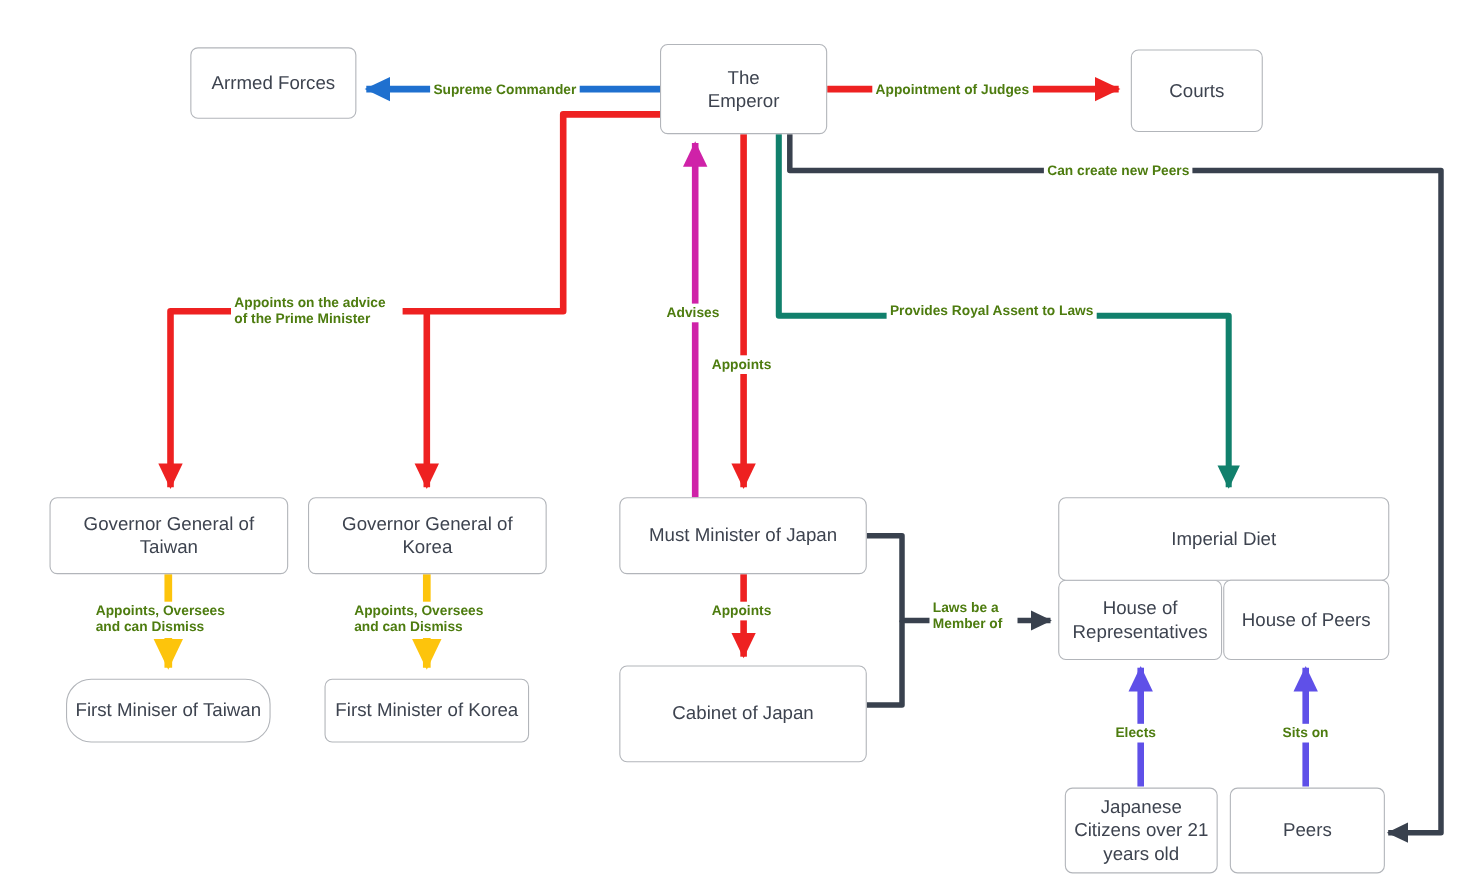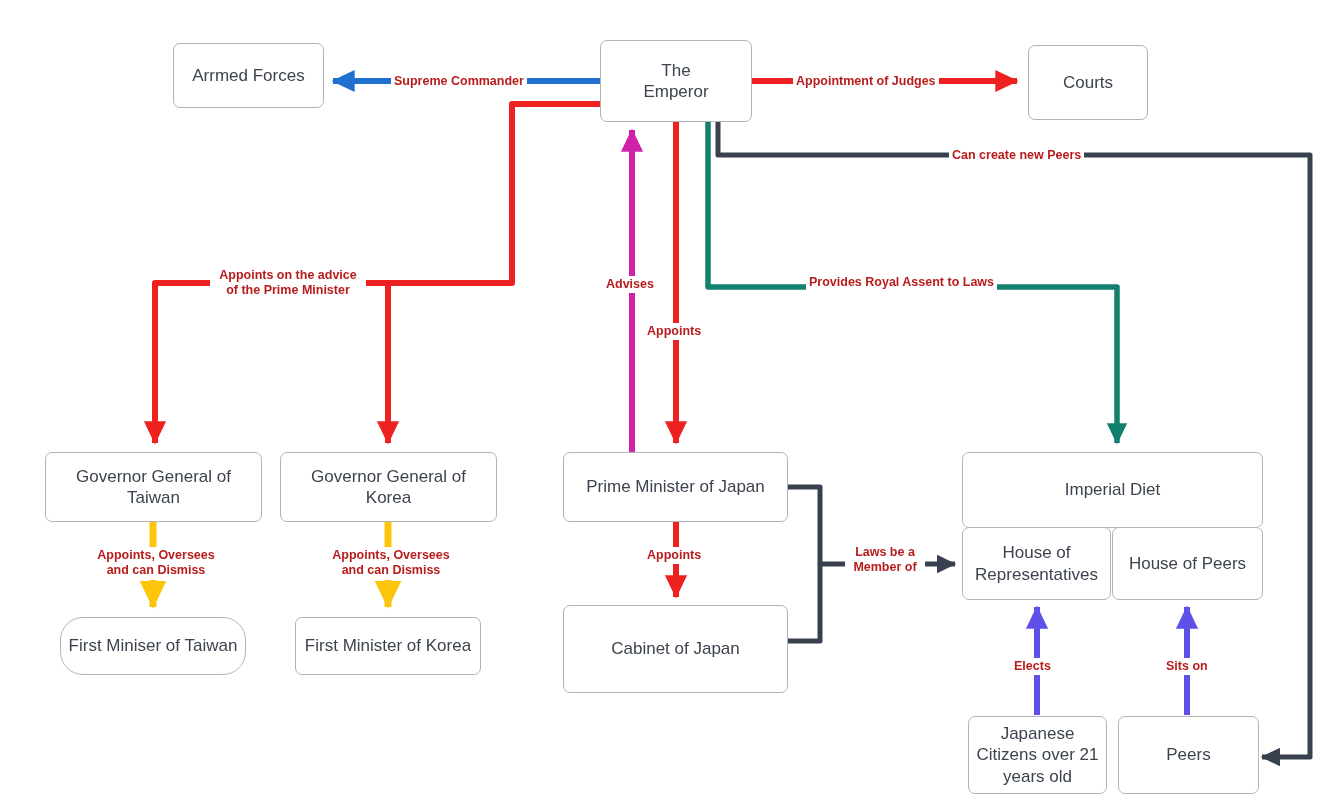--- a/index.html
+++ b/index.html
@@ -42,25 +42,24 @@
   }
   .node.sub {
     border-radius: 7px;
   }
   .node-label {
     padding: 0 6px;
     white-space: pre-line;
   }
   .edge-label {
     position: absolute;
-    color: #b91c1c;
+    color: #4d7c0f;
     font-size: 12.5px;
     font-weight: bold;
     line-height: 1.22;
-    text-align: center;
     background: #ffffff;
     padding: 1px 3px;
     white-space: pre-line;
     z-index: 5;
   }
 </style>
 </head>
 <body>
 
 <div id="canvas">
@@ -145,21 +144,21 @@
 
   <div class="node" style="left:60px; top:617px; width:186px; height:58px;border-radius:23px;">
     <span class="node-label">First Miniser of Taiwan</span>
   </div>
 
   <div class="node" style="left:295px; top:617px; width:186px; height:58px;">
     <span class="node-label">First Minister of Korea</span>
   </div>
 
   <div class="node" style="left:563px; top:452px; width:225px; height:70px;">
-    <span class="node-label">Prime Minister of Japan</span>
+    <span class="node-label">Must Minister of Japan</span>
   </div>
 
   <div class="node" style="left:563px; top:605px; width:225px; height:88px;">
     <span class="node-label">Cabinet of Japan</span>
   </div>
 
   <div class="node sub" style="left:962px; top:527px; width:149px; height:73px;">
     <span class="node-label">House of
 Representatives</span>
   </div>

